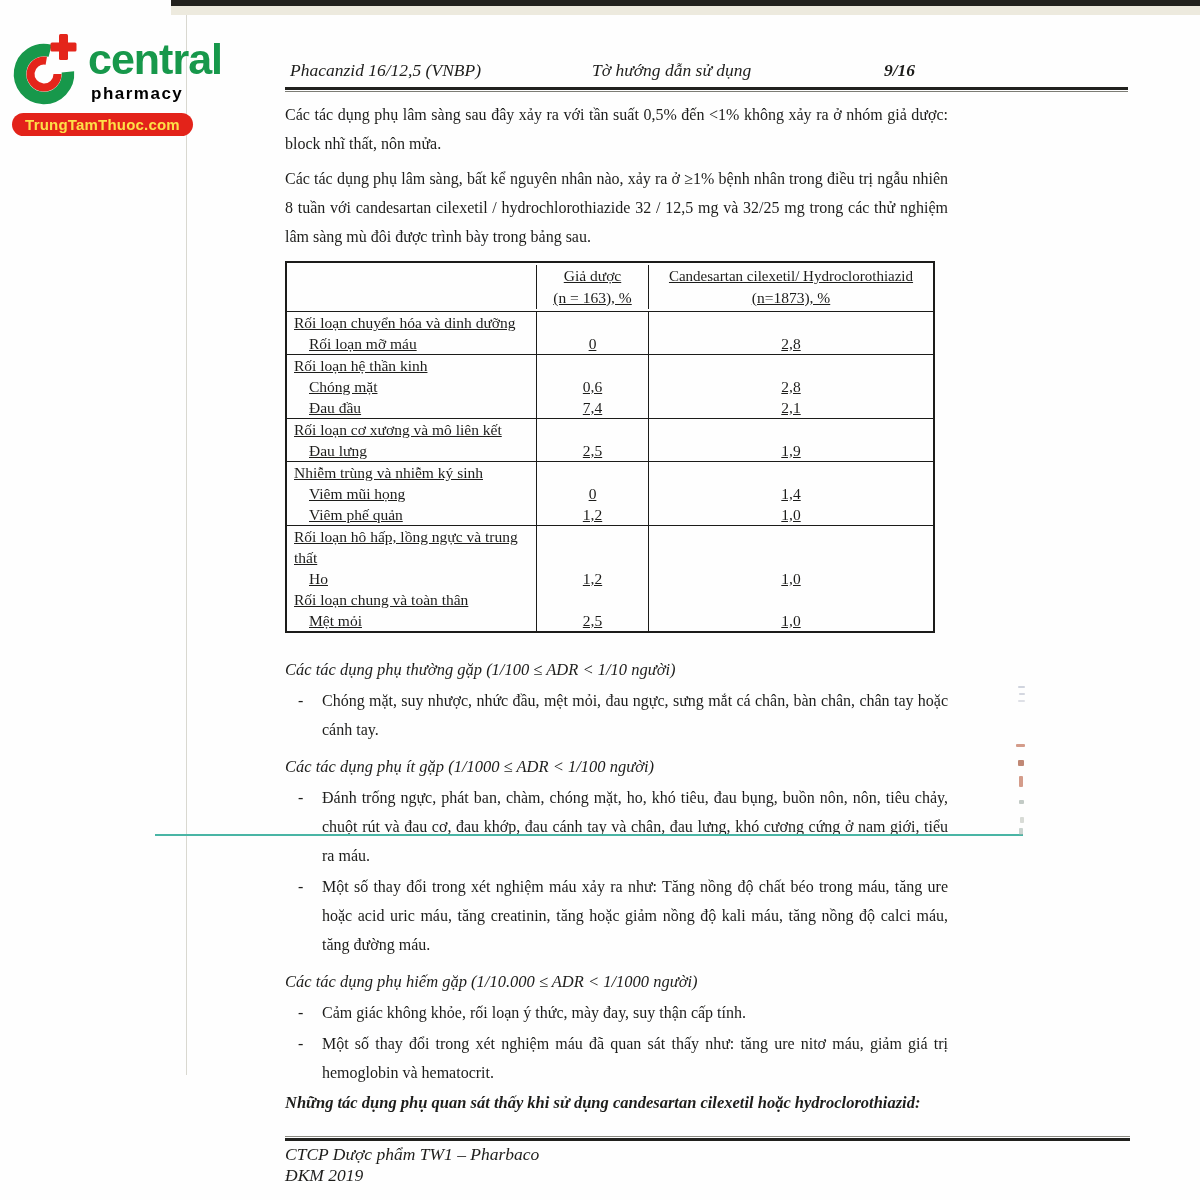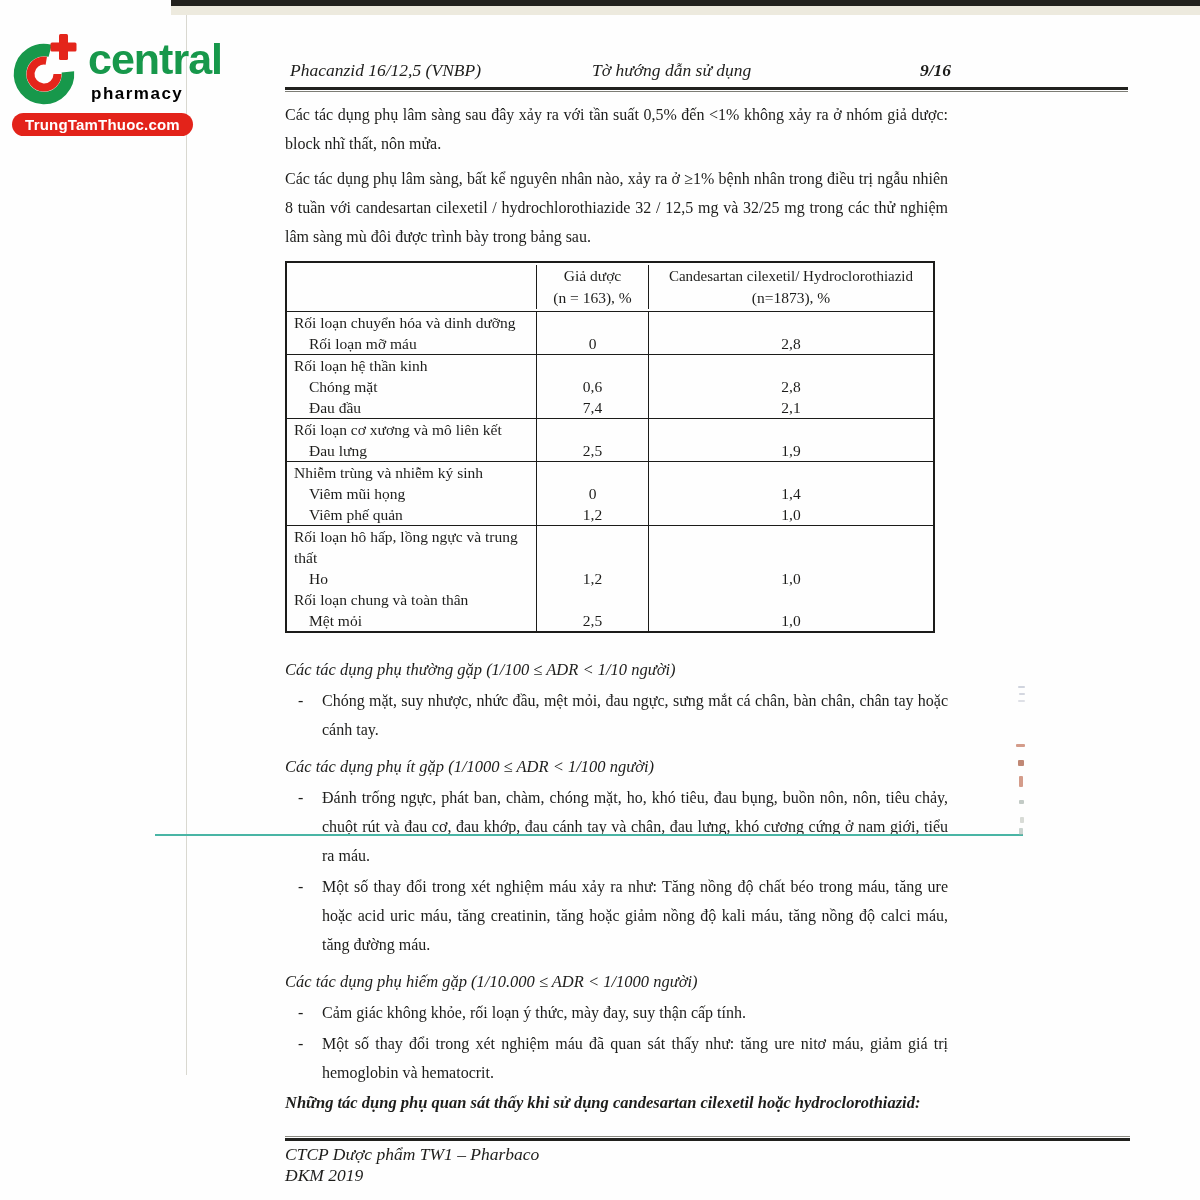--- a/index.html
+++ b/index.html
@@ -11,38 +11,38 @@
   .top-edge{left:171px;top:0;width:1029px;height:6px;background:#22211d;}
   .top-strip{left:171px;top:6px;width:1029px;height:9px;background:#edeade;}
   .crease{left:186px;top:15px;width:1px;height:1060px;background:#d9d8d0;}
   .teal-line{left:155px;top:834px;width:868px;height:2px;background:#49b5a5;}
   .mark{position:absolute;border-radius:1px;}
 
   
   .logo{left:12px;top:32px;width:270px;height:112px;}
   .logo-brand{position:absolute;left:76px;top:4px;font-family:"Liberation Sans",sans-serif;font-weight:bold;font-size:43px;letter-spacing:-1px;color:#17984b;line-height:46px;}
   .logo-tag{position:absolute;left:79px;top:52px;font-family:"Liberation Sans",sans-serif;font-size:17px;letter-spacing:1.5px;color:#000000;font-weight:600;}
-  .logo-badge{position:absolute;left:0;top:81px;width:181px;height:23px;border-radius:12px;background:#e3231a;display:flex;align-items:center;justify-content:center;color:#ffffff;font-family:"Liberation Sans",sans-serif;font-weight:bold;font-size:15px;letter-spacing:.2px;}
+  .logo-badge{position:absolute;left:0;top:81px;width:181px;height:23px;border-radius:12px;background:#e3231a;display:flex;align-items:center;justify-content:center;color:#fde047;font-family:"Liberation Sans",sans-serif;font-weight:bold;font-size:15px;letter-spacing:.2px;}
 
   
   .hdr{top:60px;font-style:italic;font-size:17.5px;}
   .hdr-left{left:290px;}
   .hdr-center{left:592px;font-family:Liberation Serif, serif;}
-  .hdr-right{left:920px;font-weight:bold;}
+  .hdr-right{left:884px;font-weight:bold;}
   .rule-top{left:285px;top:87px;width:843px;height:6px;
     background:linear-gradient(to bottom,#21211e 0 3px,rgba(0,0,0,0) 3px 4px,#7d7d75 4px 5px,rgba(0,0,0,0) 5px 6px);}
 
   
   .content{left:285px;top:100px;width:663px;}
   .para{margin:0;font-size:16px;line-height:29px;text-align:justify;}
   .para + .para{margin-top:6px;}
 
   
   .tbl{margin-top:10px;width:650px;border:2px solid #1c1c1a;font-size:15.5px;box-sizing:border-box;}
-  .trow{display:flex;line-height:21px;min-height:21px;}
+  .trow{display:flex;line-height:21px;min-height:21px;text-decoration:underline;}
   .sep{border-top:1.5px solid #1c1c1a;}
   .c1{width:250px;border-right:1.5px solid #1c1c1a;padding-left:7px;box-sizing:border-box;}
   .c2{width:112px;border-right:1.5px solid #1c1c1a;text-align:center;box-sizing:border-box;}
   .c3{flex:1;text-align:center;}
   .item .c1{padding-left:22px;}
   .thead{border-bottom:1.5px solid #1c1c1a;line-height:22px;padding:2px 0;}
   .thead .c2,.thead .c3{display:flex;flex-direction:column;justify-content:center;}
   .thead .nowrap{white-space:nowrap;font-size:15px;}
 
   

